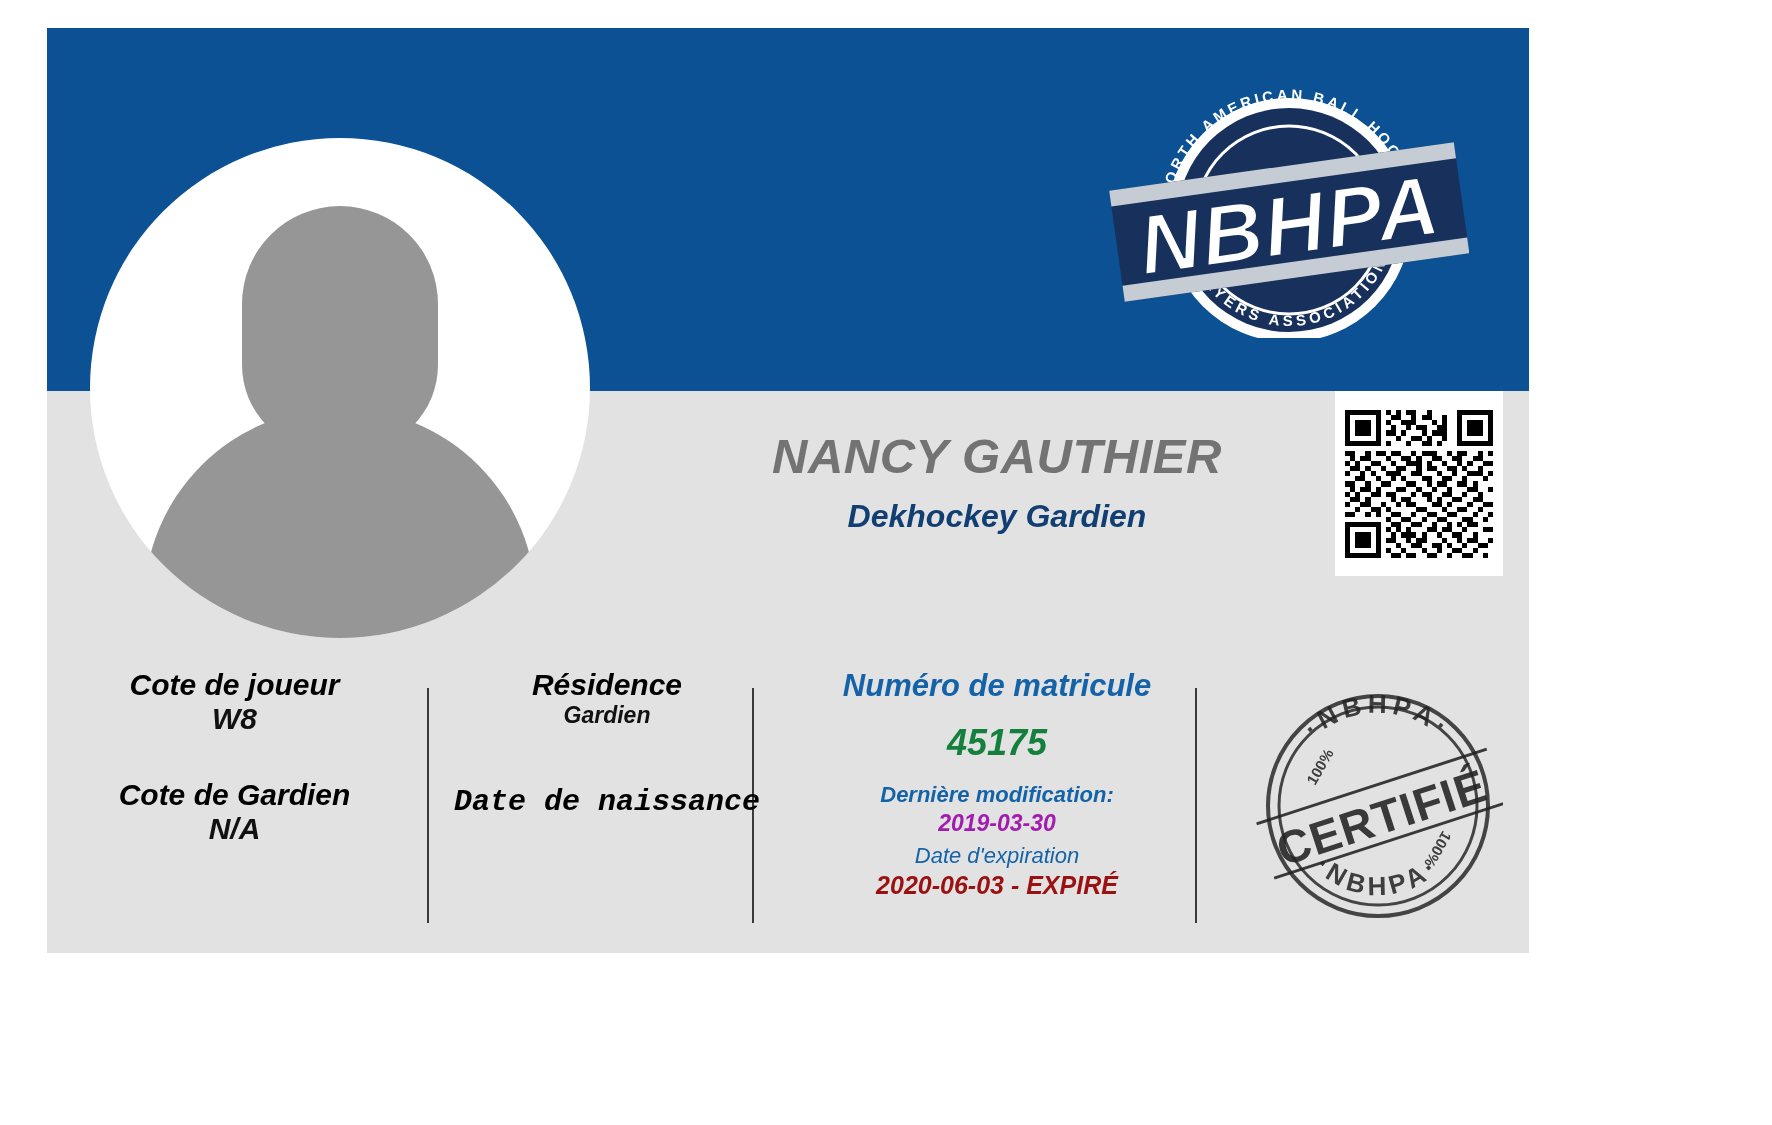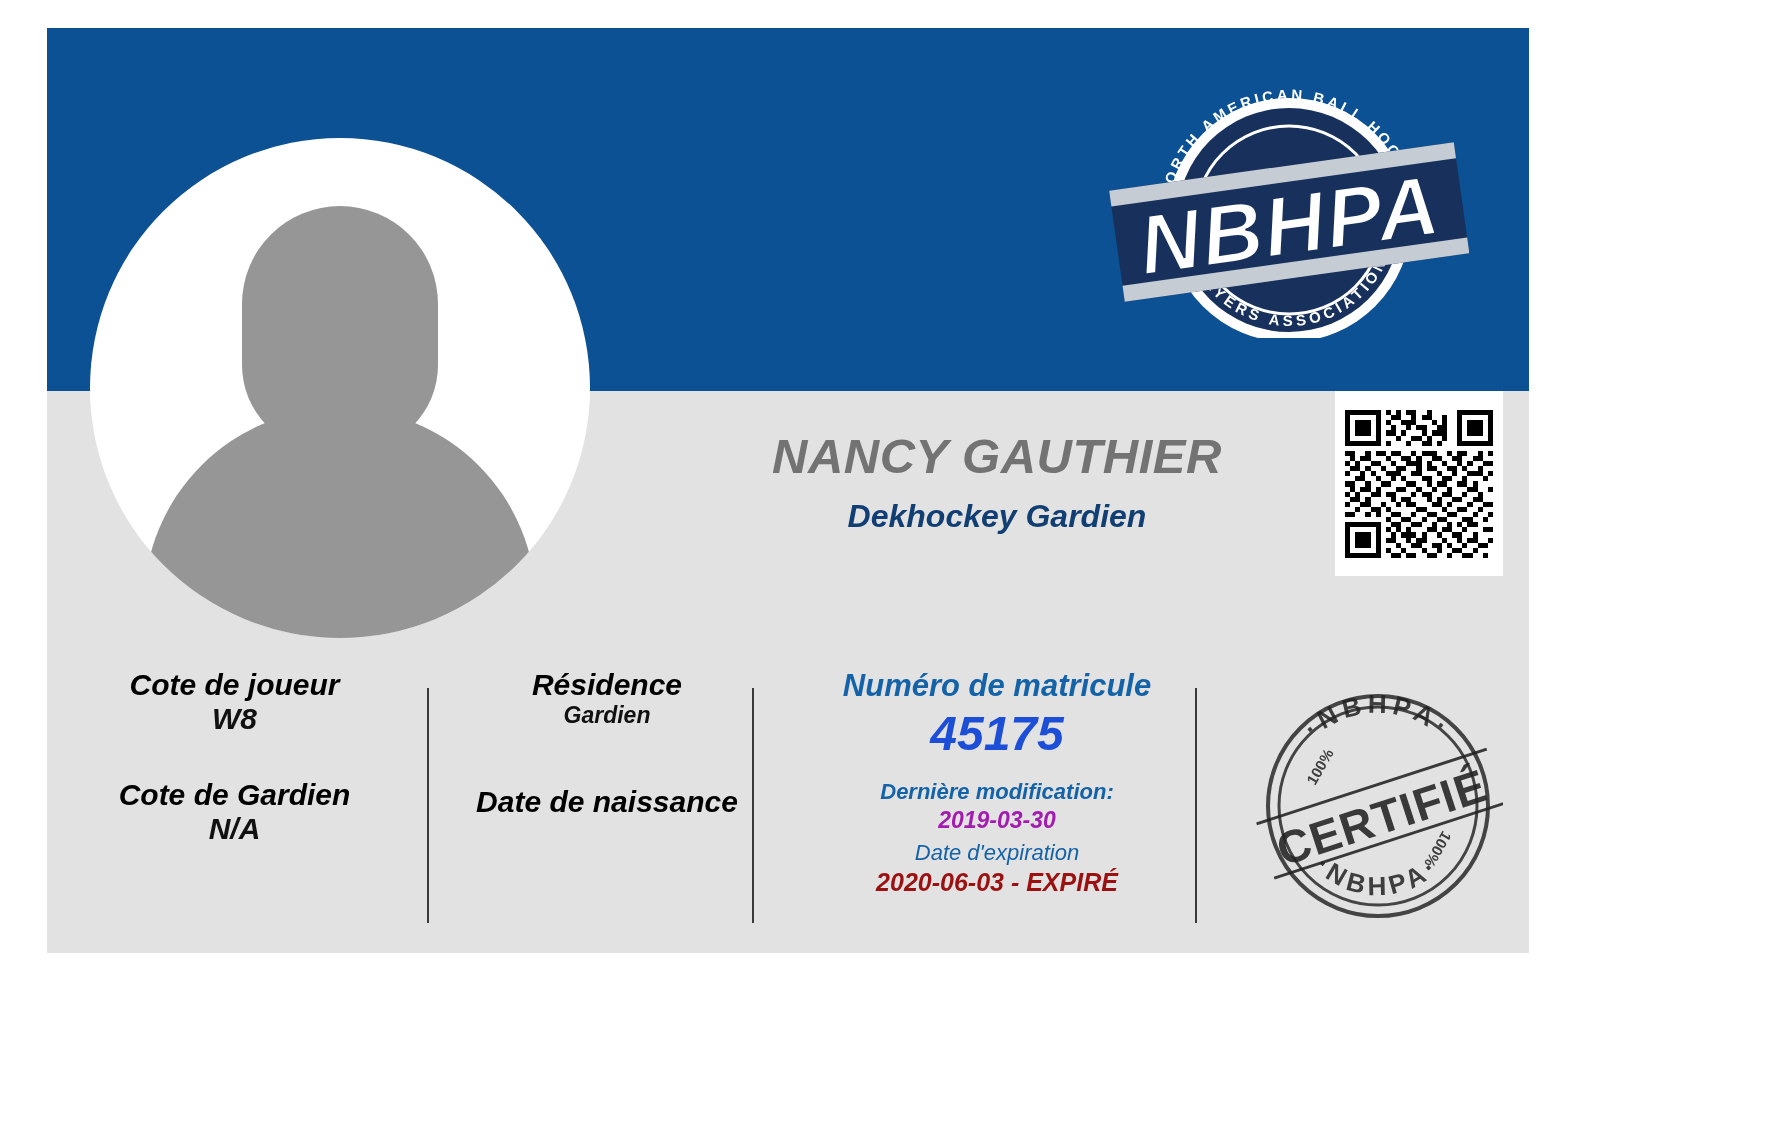--- a/index.html
+++ b/index.html
@@ -162,25 +162,25 @@
   .col-res .row2 { margin-top: 48px; }
 
   .col-mat { left: 740px; width: 420px; }
   .mat-label {
     font-size: 31px;
     font-weight: bold;
     font-style: italic;
     color: #1463a8;
   }
   .mat-number {
-    font-size: 48px;
-    font-weight: bold;
-    font-style: italic;
-    color: #1d4ed8;
-    margin-top: 2px;
+    font-size: 36px;
+    font-weight: bold;
+    font-style: italic;
+    color: #15803d;
+    margin-top: 18px;
   }
   .mod-label {
     margin-top: 18px;
     font-size: 22px;
     font-weight: bold;
     font-style: italic;
     color: #1463a8;
   }
   .mod-date {
     font-size: 23px;
@@ -479,21 +479,21 @@
       <div class="val">W8</div>
       <div class="row2">
         <div class="lbl">Cote de Gardien</div>
         <div class="val">N/A</div>
       </div>
     </div>
 
     <div class="col col-res">
       <div class="lbl">Résidence</div>
       <div class="val-small">Gardien</div>
-      <div class="row2" style="margin-top:56px;">
+      <div class="row2" style="margin-top:56px;font-family:Liberation Mono, monospace;">
         <div class="lbl">Date de naissance</div>
         <div class="val"></div>
       </div>
     </div>
 
     <div class="col col-mat">
       <div class="mat-label">Numéro de matricule</div>
       <div class="mat-number">45175</div>
       <div class="mod-label">Dernière modification:</div>
       <div class="mod-date">2019-03-30</div>

